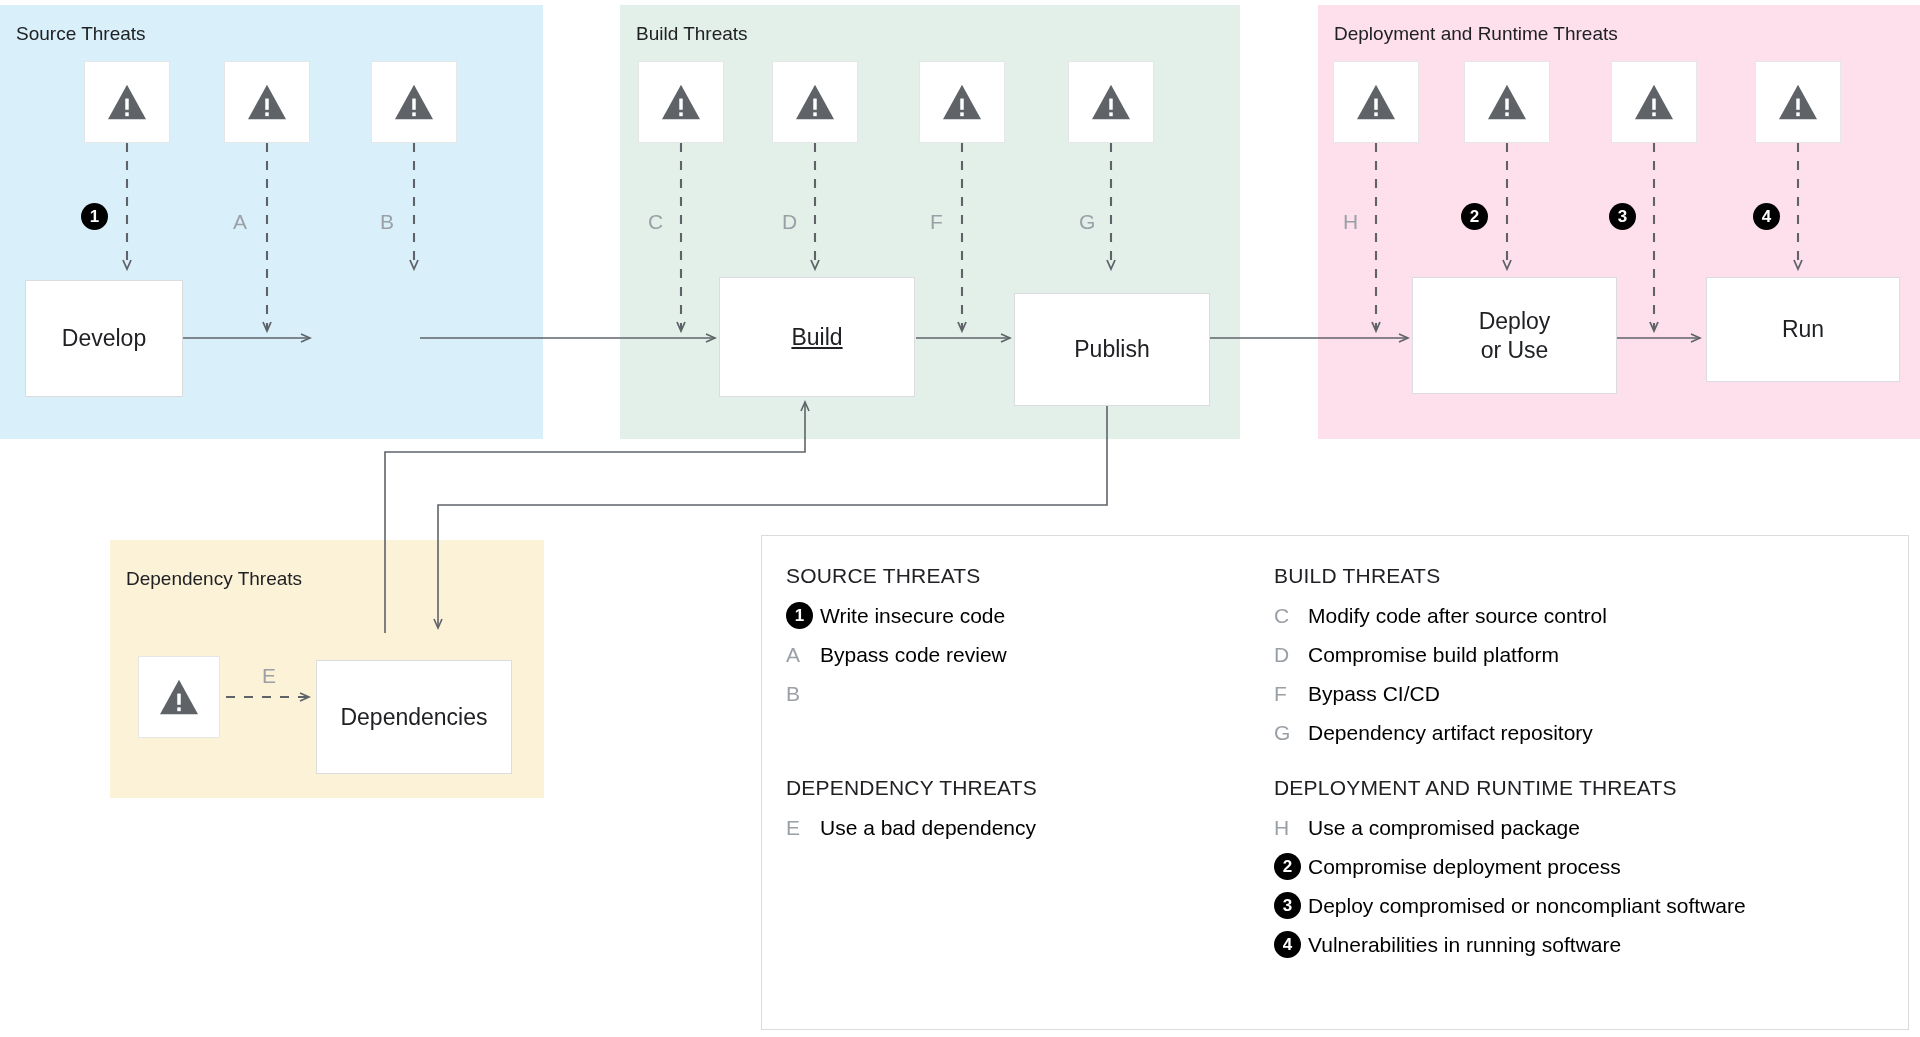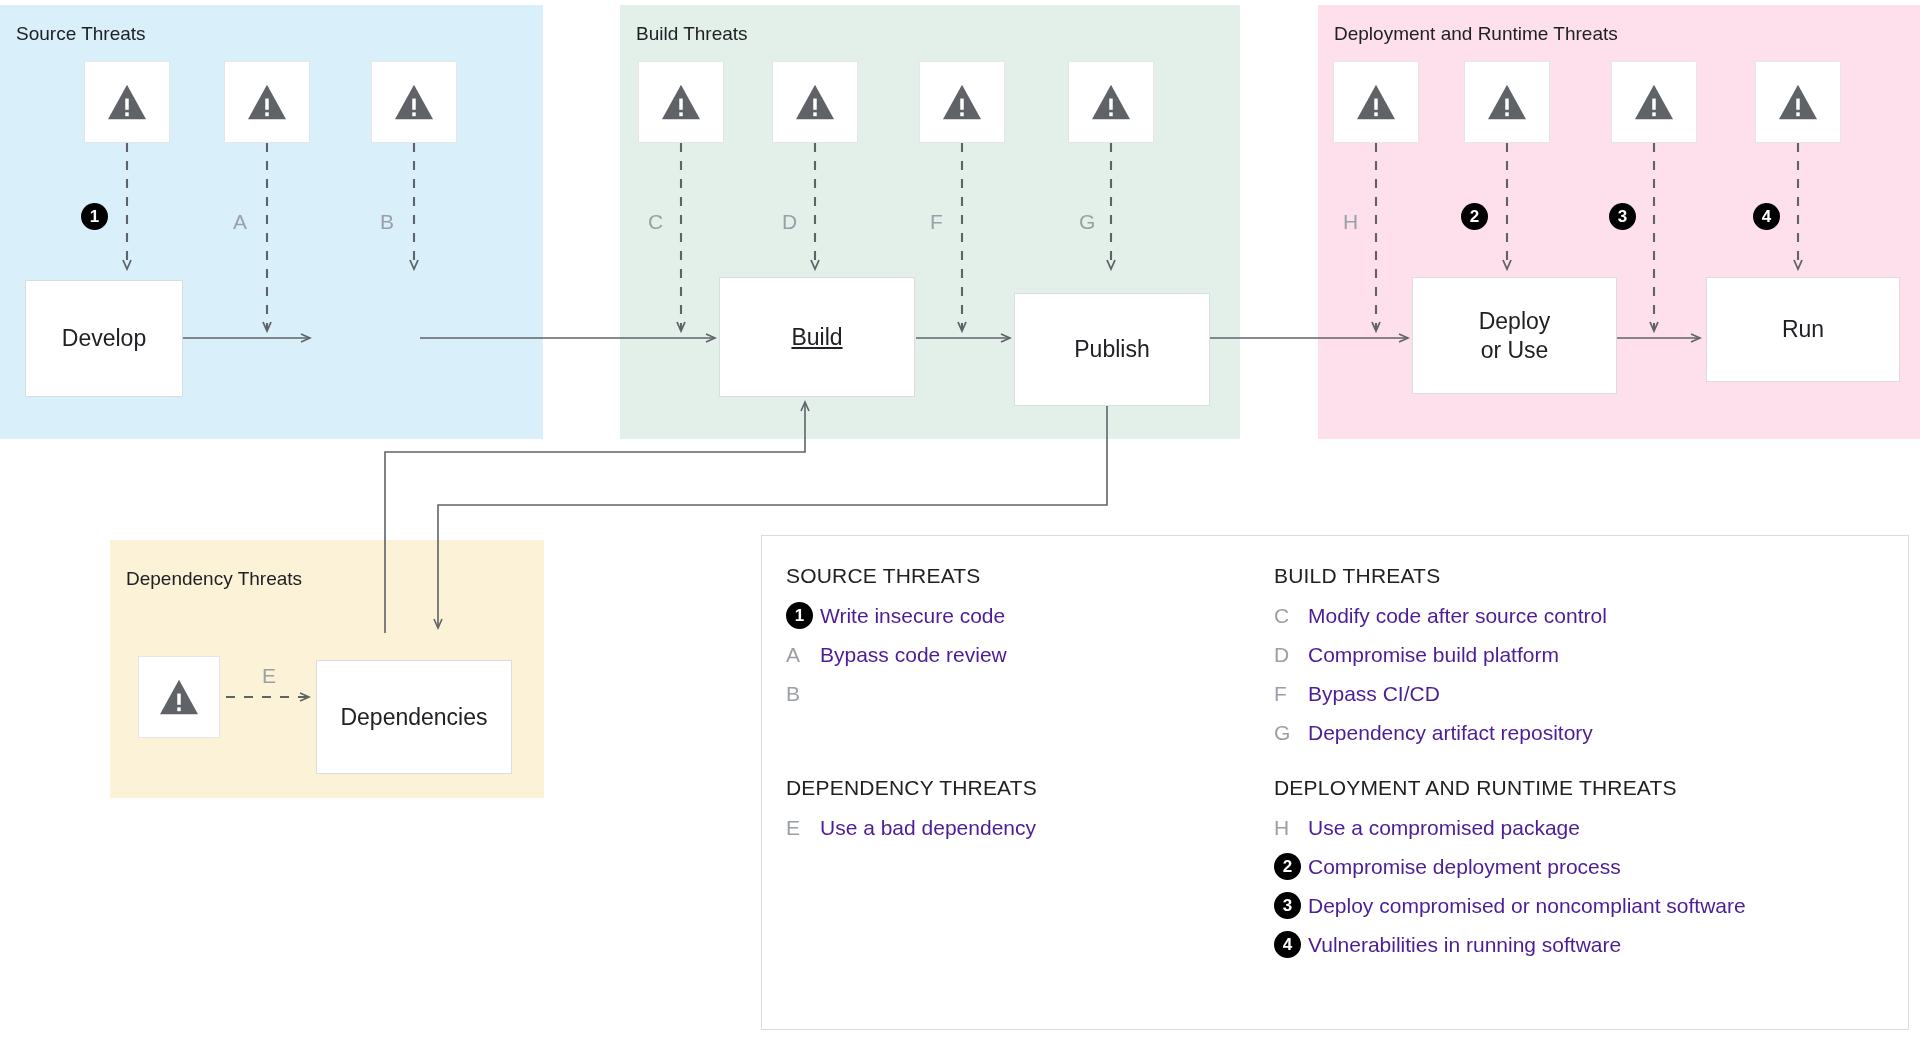--- a/index.html
+++ b/index.html
@@ -127,21 +127,21 @@
     color: #fff;
     font-size: 17px;
     font-weight: 700;
     display: flex;
     align-items: center;
     justify-content: center;
     line-height: 1;
   }
   .legend-text {
     font-size: 21px;
-    color: #4c1d95;
+    color: #000000;
     line-height: 28px;
     white-space: nowrap;
   }
 
   svg.wires { position: absolute; inset: 0; pointer-events: none; }
 </style>
 </head>
 <body>
 
 <div id="stage">

